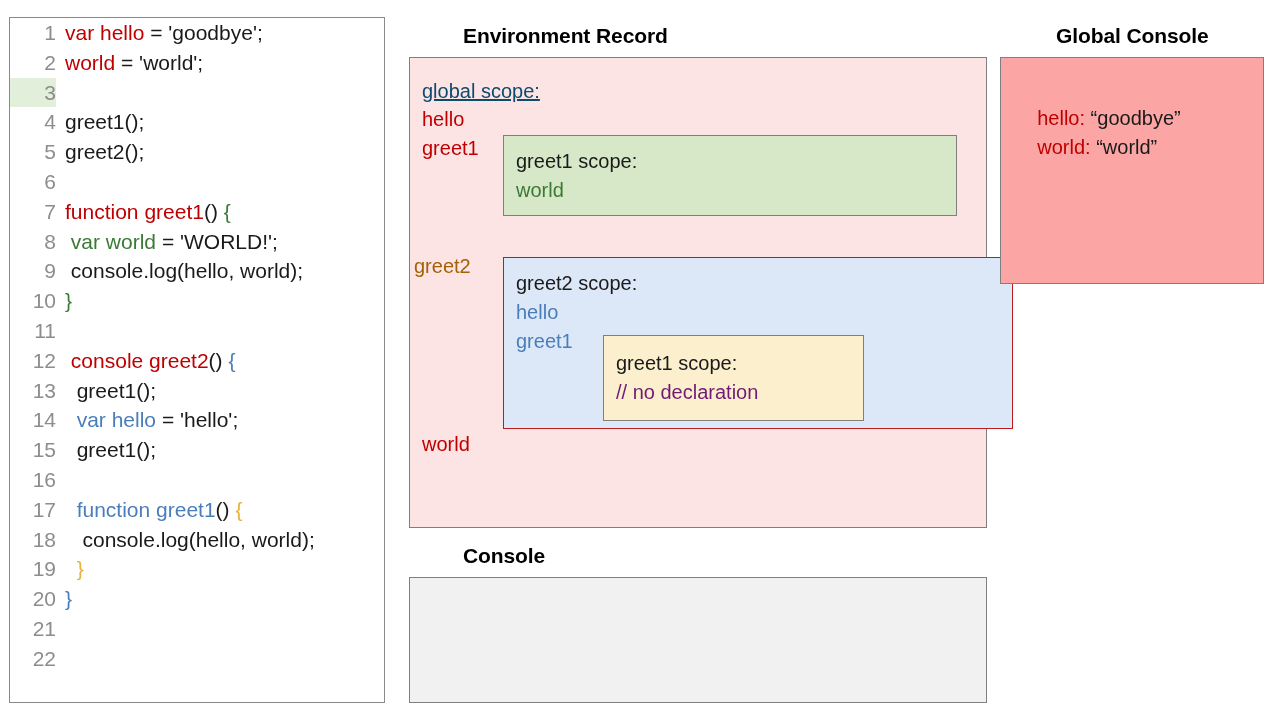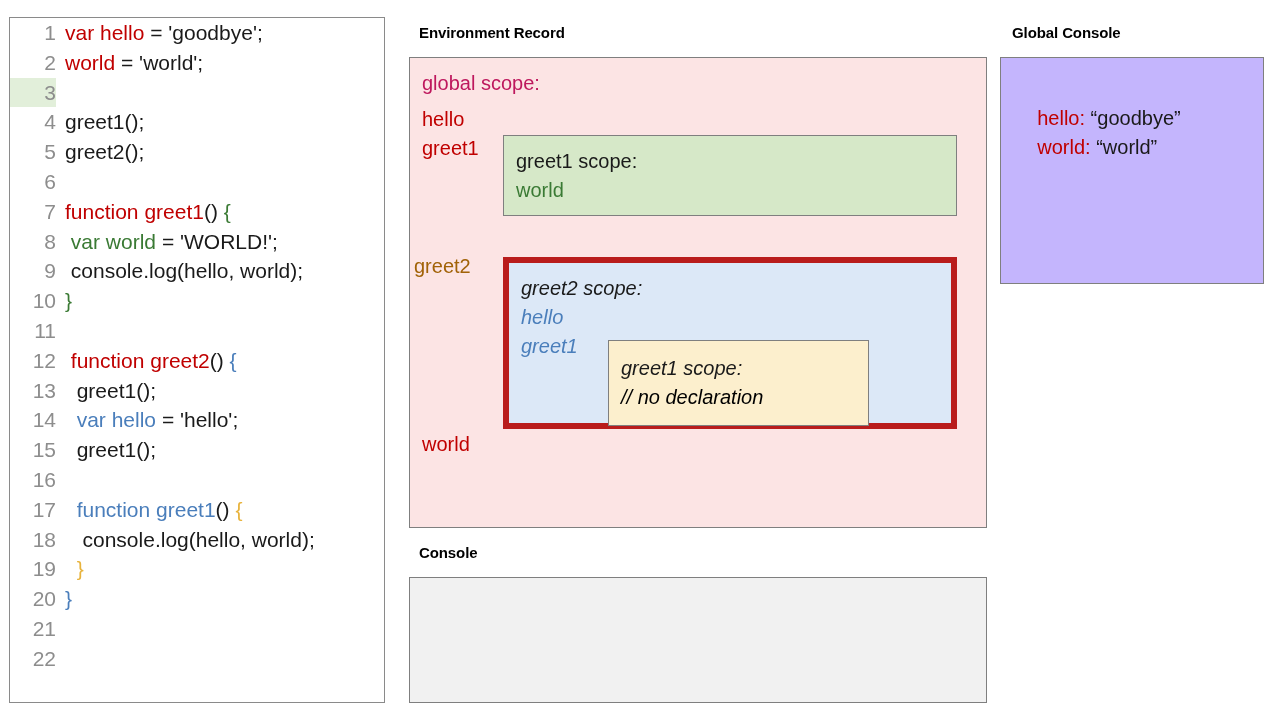--- a/index.html
+++ b/index.html
@@ -46,103 +46,103 @@
   }
   .k-red{ color:#c00000; }
   .k-green{ color:#3a7a34; }
   .k-blue{ color:#4a7ebb; }
   .k-amber{ color:#e8b33c; }
   .k-black{ color:#1a1a1a; }
 
   
   .sec-title{
     position:absolute;
-    font-size:15px;
+    font-size:21px;
     font-weight:bold;
     color:#000000;
     letter-spacing:-0.1px;
+    margin-left:44px;
   }
   #env-title{ left:419px; top:24px; }
   #console-title{ left:419px; top:544px; }
   #global-title{ left:1012px; top:24px; }
 
   
   #env-box{
     position:absolute; left:409px; top:57px;
     width:578px; height:471px;
     background:#fce4e4;
     border:1px solid #7f7f7f;
     box-sizing:border-box;
   }
   .scope-label{
     position:absolute;
     font-size:20px;
     line-height:26px;
     white-space:pre;
   }
-  #env-global-head{ left:12px; top:12px; color:#be185d; }
+  #env-global-head{ left:12px; top:20px; color:#0c4a6e;text-decoration:underline; }
   #env-hello{ left:12px; top:48px; color:#c00000; }
   #env-greet1{ left:12px; top:77px; color:#c00000; }
   #env-greet2{ left:4px; top:195px; color:#a16207; }
   #env-world{ left:12px; top:373px; color:#c00000; }
 
   
   #greet1-box{
     position:absolute; left:93px; top:77px;
     width:454px; height:81px;
     background:#d6e8c8;
     border:1px solid #7f7f7f;
     box-sizing:border-box;
   }
   #greet1-box .s-head{ position:absolute; left:12px; top:14px; font-size:20px; color:#1a1a1a; }
   #greet1-box .s-var{ position:absolute; left:12px; top:43px; font-size:20px; color:#3a7a34; }
 
   
   #greet2-box{
     position:absolute; left:93px; top:199px;
-    width:454px; height:172px;
+    width:510px; height:172px;
     background:#dce8f7;
-    border:6px solid #b91c1c;
-    box-sizing:border-box;
-    font-style:italic;
+    border:1px solid #b91c1c;
+    box-sizing:border-box;
   }
   #greet2-box .s-head{ position:absolute; left:12px; top:14px; font-size:20px; color:#1a1a1a; }
   #greet2-box .s-v1{ position:absolute; left:12px; top:43px; font-size:20px; color:#4a7ebb; }
   #greet2-box .s-v2{ position:absolute; left:12px; top:72px; font-size:20px; color:#4a7ebb; }
 
   
   #greet1-nested-box{
     position:absolute; left:99px; top:77px;
     width:261px; height:86px;
     background:#fcefcd;
     border:1px solid #7f7f7f;
     box-sizing:border-box;
   }
   #greet1-nested-box .s-head{ position:absolute; left:12px; top:16px; font-size:20px; color:#1a1a1a; }
-  #greet1-nested-box .s-note{ position:absolute; left:12px; top:45px; font-size:20px; color:#000000;text-align:center; }
+  #greet1-nested-box .s-note{ position:absolute; left:12px; top:45px; font-size:20px; color:#701a75;text-align:center; }
 
   
   #console-box{
     position:absolute; left:409px; top:577px;
     width:578px; height:126px;
     background:#f1f1f1;
     border:1px solid #7f7f7f;
     box-sizing:border-box;
   }
   #console-body{
     position:absolute; left:12px; top:10px;
     font-size:20px; line-height:27px; color:#1a1a1a;
     white-space:pre-wrap;
   }
 
   
   #global-box{
     position:absolute; left:1000px; top:57px;
     width:264px; height:227px;
-    background:#c4b5fd;
+    background:#fca5a5;
     border:1px solid #7f7f7f;
     box-sizing:border-box;
   }
   .gc-row{
     position:absolute; left:14px;
     font-size:20px; line-height:27px; white-space:pre;
   }
   #gc-row-0{ top:20px; }
   #gc-row-1{ top:49px; }
   .gc-key{ color:#c00000; }
@@ -156,21 +156,21 @@
     <div class="code-line"><div class="gutter">2</div><div class="code-text"><span class="k-red">world</span><span class="k-black"> = 'world';</span></div></div>
     <div class="code-line"><div class="gutter hl">3</div><div class="code-text"></div></div>
     <div class="code-line"><div class="gutter">4</div><div class="code-text"><span class="k-black">greet1();</span></div></div>
     <div class="code-line"><div class="gutter">5</div><div class="code-text"><span class="k-black">greet2();</span></div></div>
     <div class="code-line"><div class="gutter">6</div><div class="code-text"></div></div>
     <div class="code-line"><div class="gutter">7</div><div class="code-text"><span class="k-red">function greet1</span><span class="k-black">() </span><span class="k-green">{</span></div></div>
     <div class="code-line"><div class="gutter">8</div><div class="code-text"><span class="k-black"> </span><span class="k-green">var world</span><span class="k-black"> = 'WORLD!';</span></div></div>
     <div class="code-line"><div class="gutter">9</div><div class="code-text"><span class="k-black"> console.log(hello, world);</span></div></div>
     <div class="code-line"><div class="gutter">10</div><div class="code-text"><span class="k-green">}</span></div></div>
     <div class="code-line"><div class="gutter">11</div><div class="code-text"></div></div>
-    <div class="code-line"><div class="gutter">12</div><div class="code-text"><span class="k-black"> </span><span class="k-red">function greet2</span><span class="k-black">() </span><span class="k-blue">{</span></div></div>
+    <div class="code-line"><div class="gutter">12</div><div class="code-text"><span class="k-black"> </span><span class="k-red">console greet2</span><span class="k-black">() </span><span class="k-blue">{</span></div></div>
     <div class="code-line"><div class="gutter">13</div><div class="code-text"><span class="k-black">  greet1();</span></div></div>
     <div class="code-line"><div class="gutter">14</div><div class="code-text"><span class="k-black">  </span><span class="k-blue">var hello</span><span class="k-black"> = 'hello';</span></div></div>
     <div class="code-line"><div class="gutter">15</div><div class="code-text"><span class="k-black">  greet1();</span></div></div>
     <div class="code-line"><div class="gutter">16</div><div class="code-text"></div></div>
     <div class="code-line"><div class="gutter">17</div><div class="code-text"><span class="k-black">  </span><span class="k-blue">function greet1</span><span class="k-black">() </span><span class="k-amber">{</span></div></div>
     <div class="code-line"><div class="gutter">18</div><div class="code-text"><span class="k-black">   console.log(hello, world);</span></div></div>
     <div class="code-line"><div class="gutter">19</div><div class="code-text"><span class="k-black">  </span><span class="k-amber">}</span></div></div>
     <div class="code-line"><div class="gutter">20</div><div class="code-text"><span class="k-blue">}</span></div></div>
     <div class="code-line"><div class="gutter">21</div><div class="code-text"></div></div>
     <div class="code-line"><div class="gutter">22</div></div>

